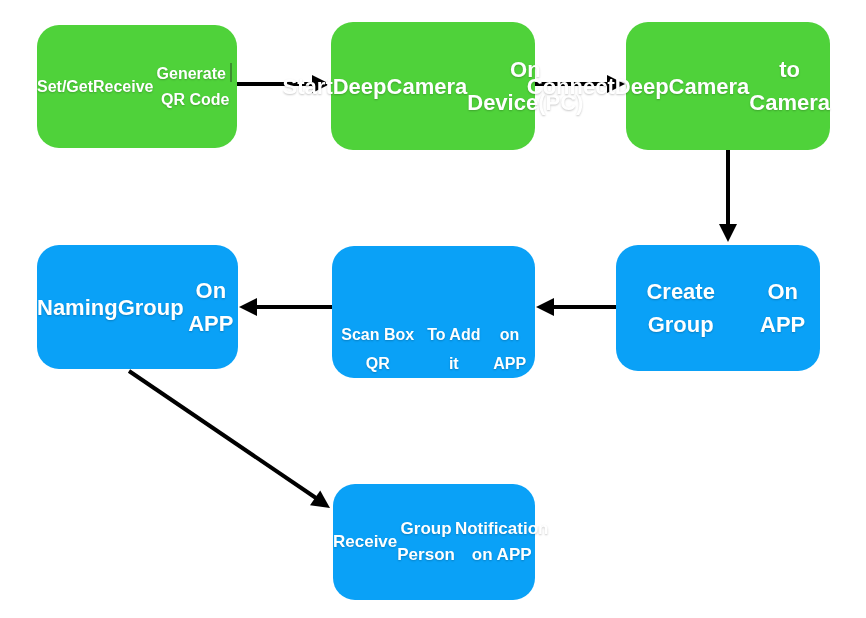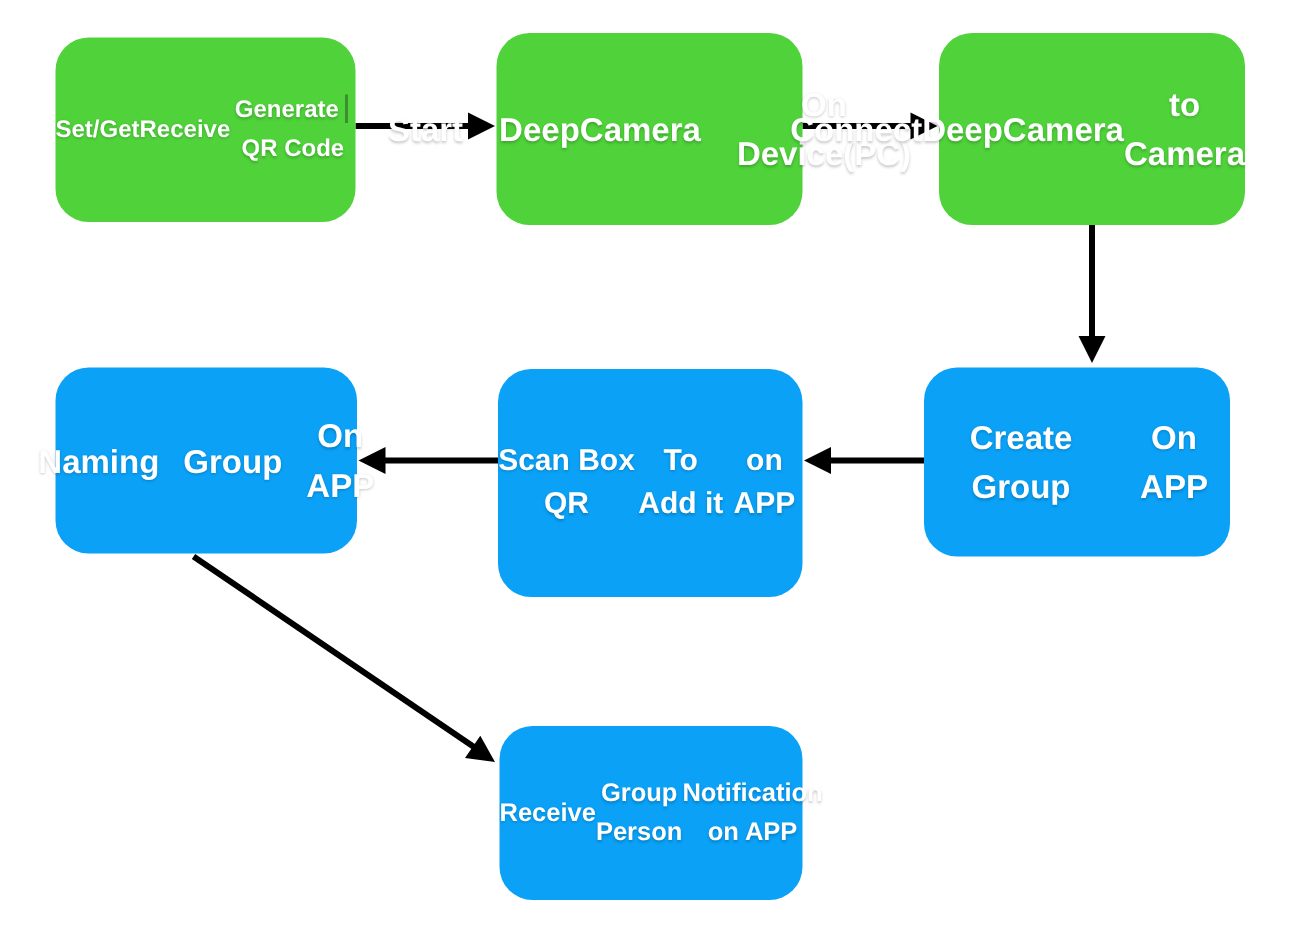--- a/index.html
+++ b/index.html
@@ -38,25 +38,25 @@
     justify-content: center;
     text-align: center;
     font-weight: bold;
     text-shadow: 0 1px 2px rgba(0,0,0,0.22);
     cursor: default;
   }
   .green { background: var(--green, #4fd23a); }
   .blue  { background: var(--blue, #0aa1f7); }
 
   .node-1 { left: 37px;  top: 25px;  width: 200px; height: 123px; font-size: 16px; line-height: 26px; }
-  .node-2 { left: 331px; top: 22px;  width: 204px; height: 128px; font-size: 22px; line-height: 33px; gap: 24px; }
+  .node-2 { left: 331px; top: 22px;  width: 204px; height: 128px; font-size: 22px; line-height: 33px; }
   .node-3 { left: 626px; top: 22px;  width: 204px; height: 128px; font-size: 22px; line-height: 33px; justify-content: flex-end; }
   .node-4 { left: 616px; top: 245px; width: 204px; height: 126px; font-size: 22px; line-height: 33px; }
-  .node-5 { left: 332px; top: 246px; width: 203px; height: 152px; font-size: 20px; line-height: 29px; }
-  .node-6 { left: 37px;  top: 245px; width: 201px; height: 124px; font-size: 22px; line-height: 33px; gap: 16px; }
+  .node-5 { left: 332px; top: 246px; width: 203px; height: 132px; font-size: 16px; line-height: 29px; align-items: flex-end; }
+  .node-6 { left: 37px;  top: 245px; width: 201px; height: 124px; font-size: 22px; line-height: 33px; }
   .node-7 { left: 333px; top: 484px; width: 202px; height: 116px; font-size: 17px; line-height: 26px; justify-content: space-between; }
 
   .caret {
     display: inline-block;
     width: 2px;
     height: 1.15em;
     background: #3c8f2f;
     vertical-align: text-bottom;
     margin-left: 4px;
     margin-right: 2px;

